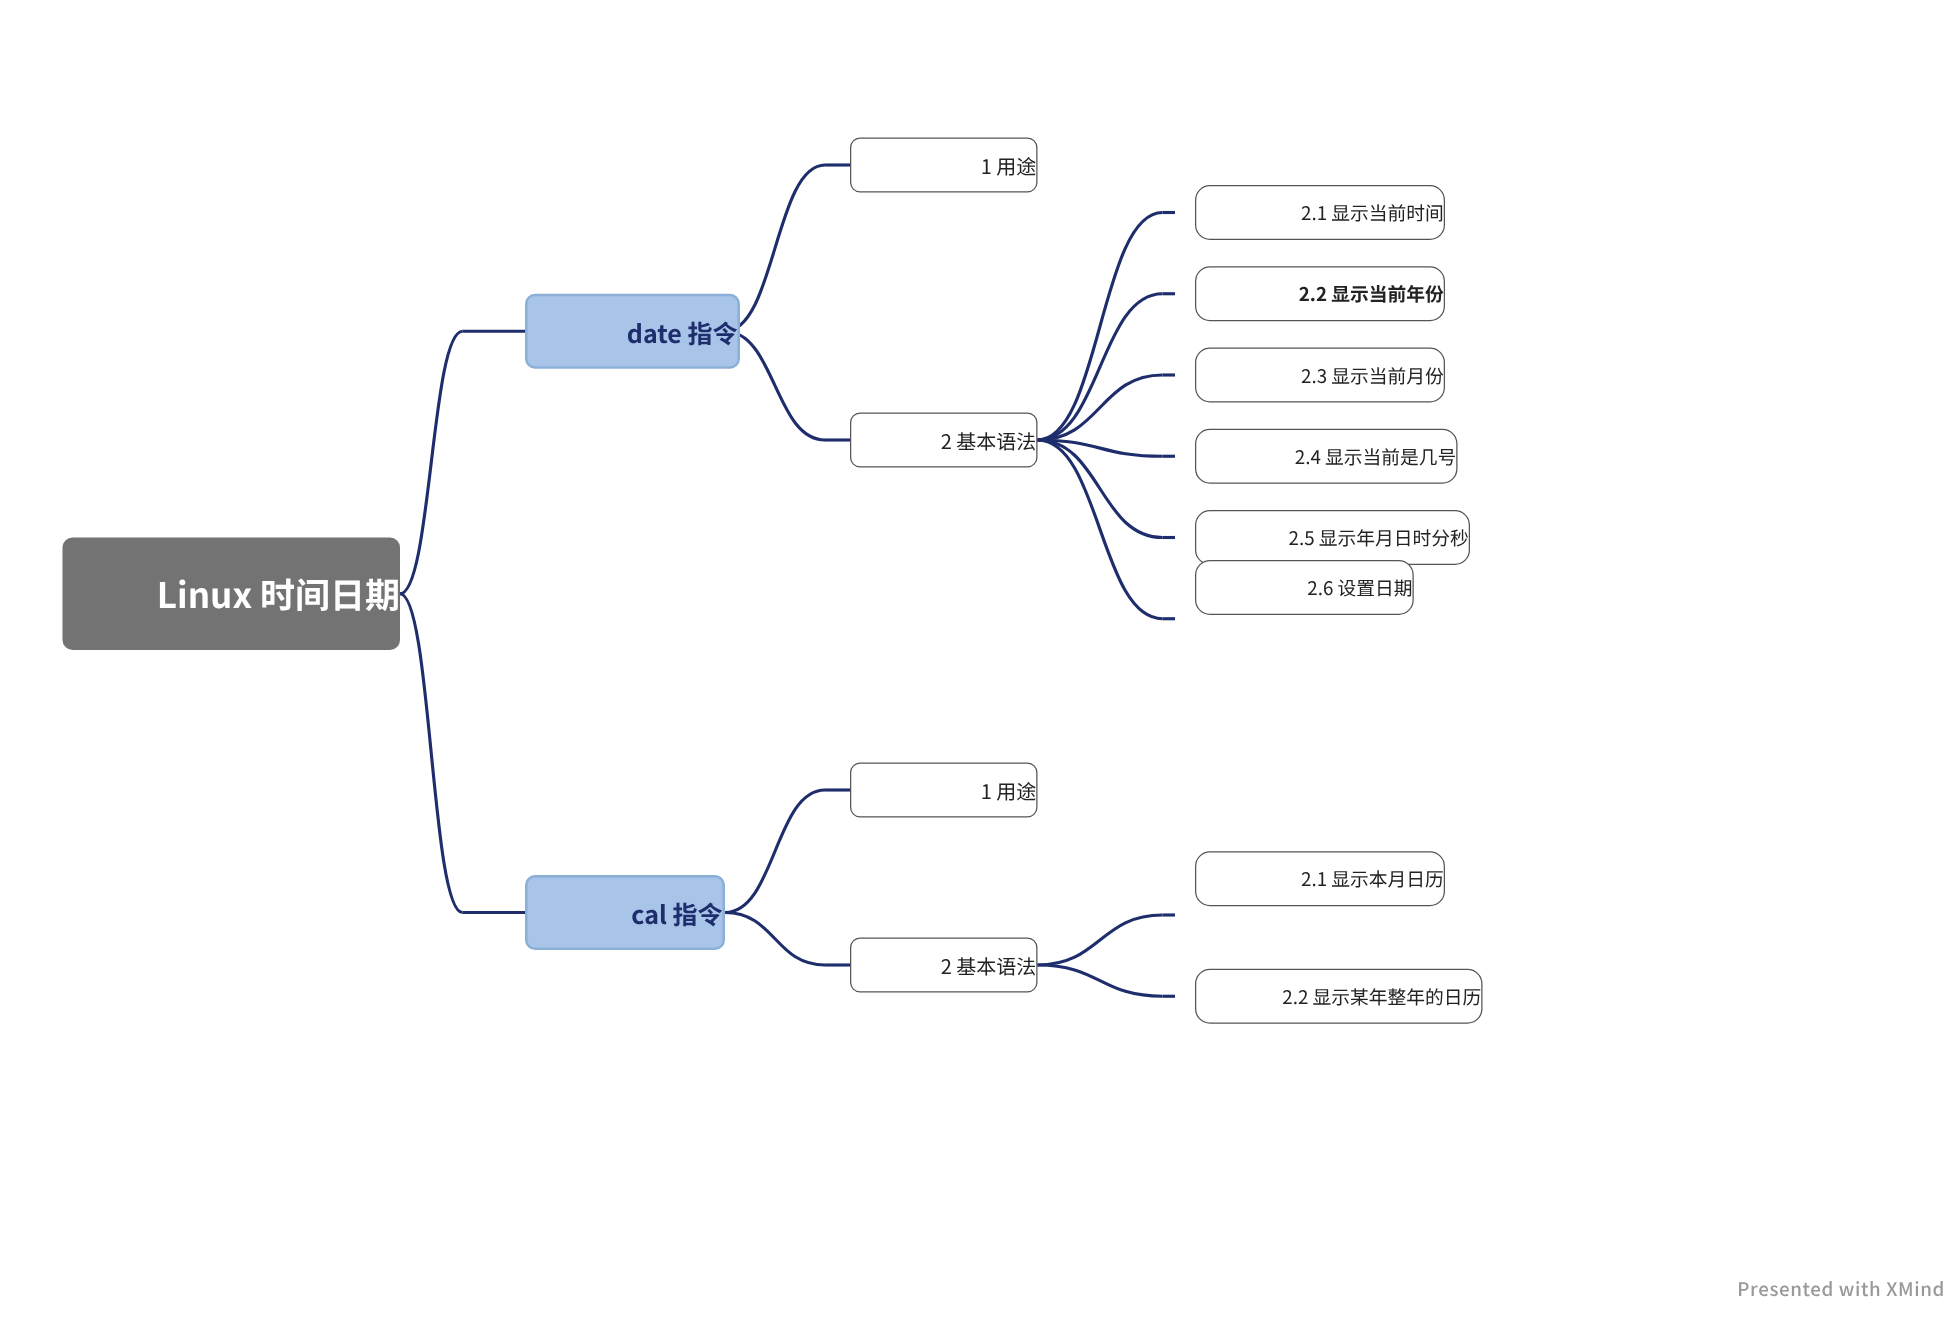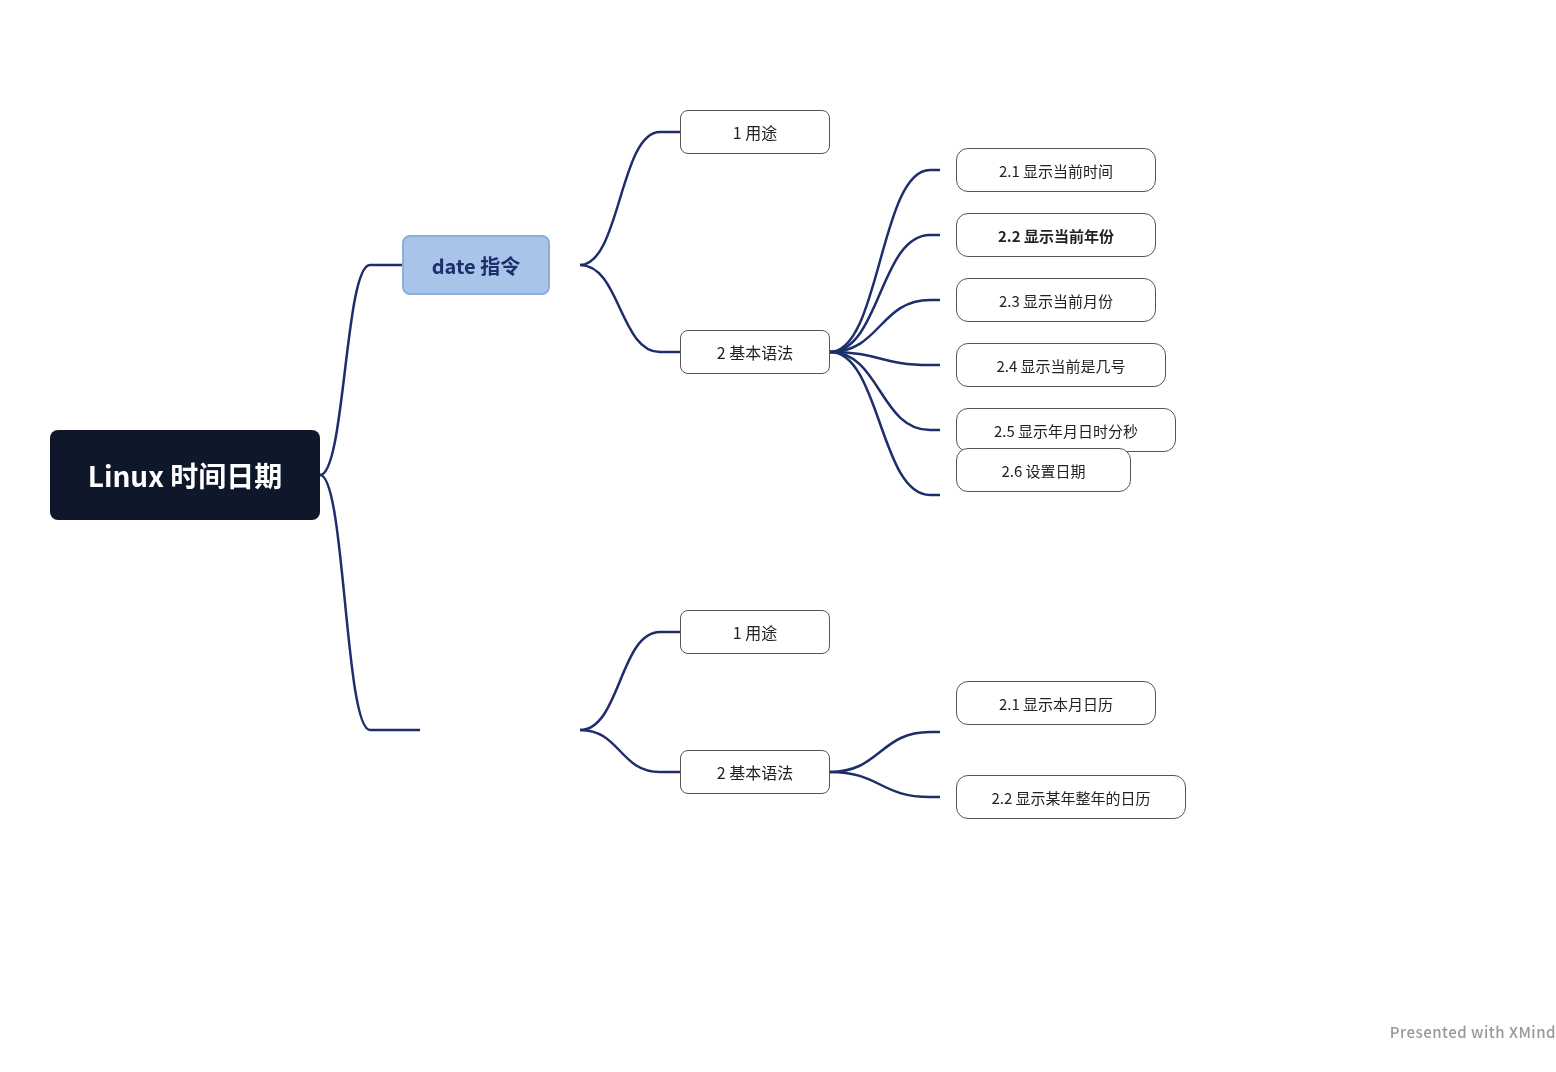--- a/index.html
+++ b/index.html
@@ -20,26 +20,26 @@
       position: absolute;
       top: 0; left: 0;
       width: 100%;
       height: 100%;
       pointer-events: none;
     }
     .node {
       position: absolute;
       display: flex;
       align-items: center;
-      justify-content: center;
+      justify-content: flex-end;
       text-align: center;
       border-radius: 8px;
     }
     .node-root {
-      background: #0f172a;
+      background: #737373;
       color: #fff;
       font-size: 28px;
       font-weight: bold;
       width: 270px;
       height: 90px;
       left: 50px;
       top: 430px;
     }
     .node-l1 {
       background: #a8c4e8;
@@ -112,21 +112,21 @@
       <path d="M 830 772 C 880 772, 880 732, 930 732" fill="none" stroke="#1e2d6b" stroke-width="2.5"></path>
       <path d="M 930 732 L 940 732" fill="none" stroke="#1e2d6b" stroke-width="2.5"></path>
       <path d="M 830 772 C 880 772, 880 797, 930 797" fill="none" stroke="#1e2d6b" stroke-width="2.5"></path>
       <path d="M 930 797 L 940 797" fill="none" stroke="#1e2d6b" stroke-width="2.5"></path>
     </svg>
 
   <div class="node node-root" style="left:50px;top:430px;width:270px;height:90px;">
     <span>Linux 时间日期</span>
   </div>
 
-  <div class="node node-l1" style="left:402px;top:235px;width:148px;height:60px;">
+  <div class="node node-l1" style="left:420px;top:235px;width:172px;height:60px;">
     <span>date 指令</span>
   </div>
 
   <div class="node node-l2" style="left:680px;top:110px;width:150px;height:44px;">
     <span>1 用途</span>
   </div>
 
   <div class="node node-l2" style="left:680px;top:330px;width:150px;height:44px;">
     <span>2 基本语法</span>
   </div>
@@ -143,20 +143,23 @@
   <div class="node node-l3" style="left:940px;top:343px;width:210px;height:44px;">
     <span>2.4 显示当前是几号</span>
   </div>
   <div class="node node-l3" style="left:940px;top:408px;width:220px;height:44px;">
     <span>2.5 显示年月日时分秒</span>
   </div>
   <div class="node node-l3" style="left:940px;top:448px;width:175px;height:44px;">
     <span>2.6 设置日期</span>
   </div>
 
+  <div class="node node-l1" style="left:420px;top:700px;width:160px;height:60px;">
+    <span>cal 指令</span>
+  </div>
 
   <div class="node node-l2" style="left:680px;top:610px;width:150px;height:44px;">
     <span>1 用途</span>
   </div>
 
   <div class="node node-l2" style="left:680px;top:750px;width:150px;height:44px;">
     <span>2 基本语法</span>
   </div>
 
   <div class="node node-l3" style="left:940px;top:681px;width:200px;height:44px;">

